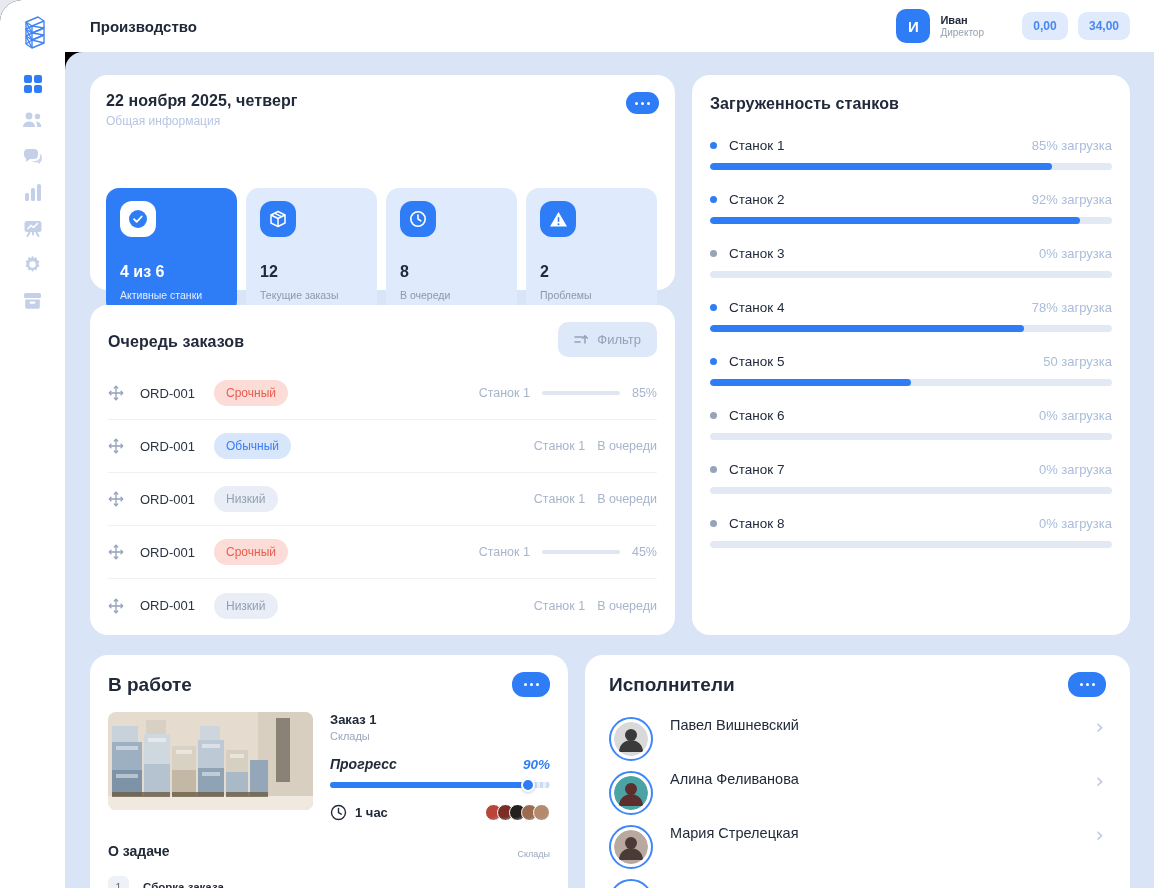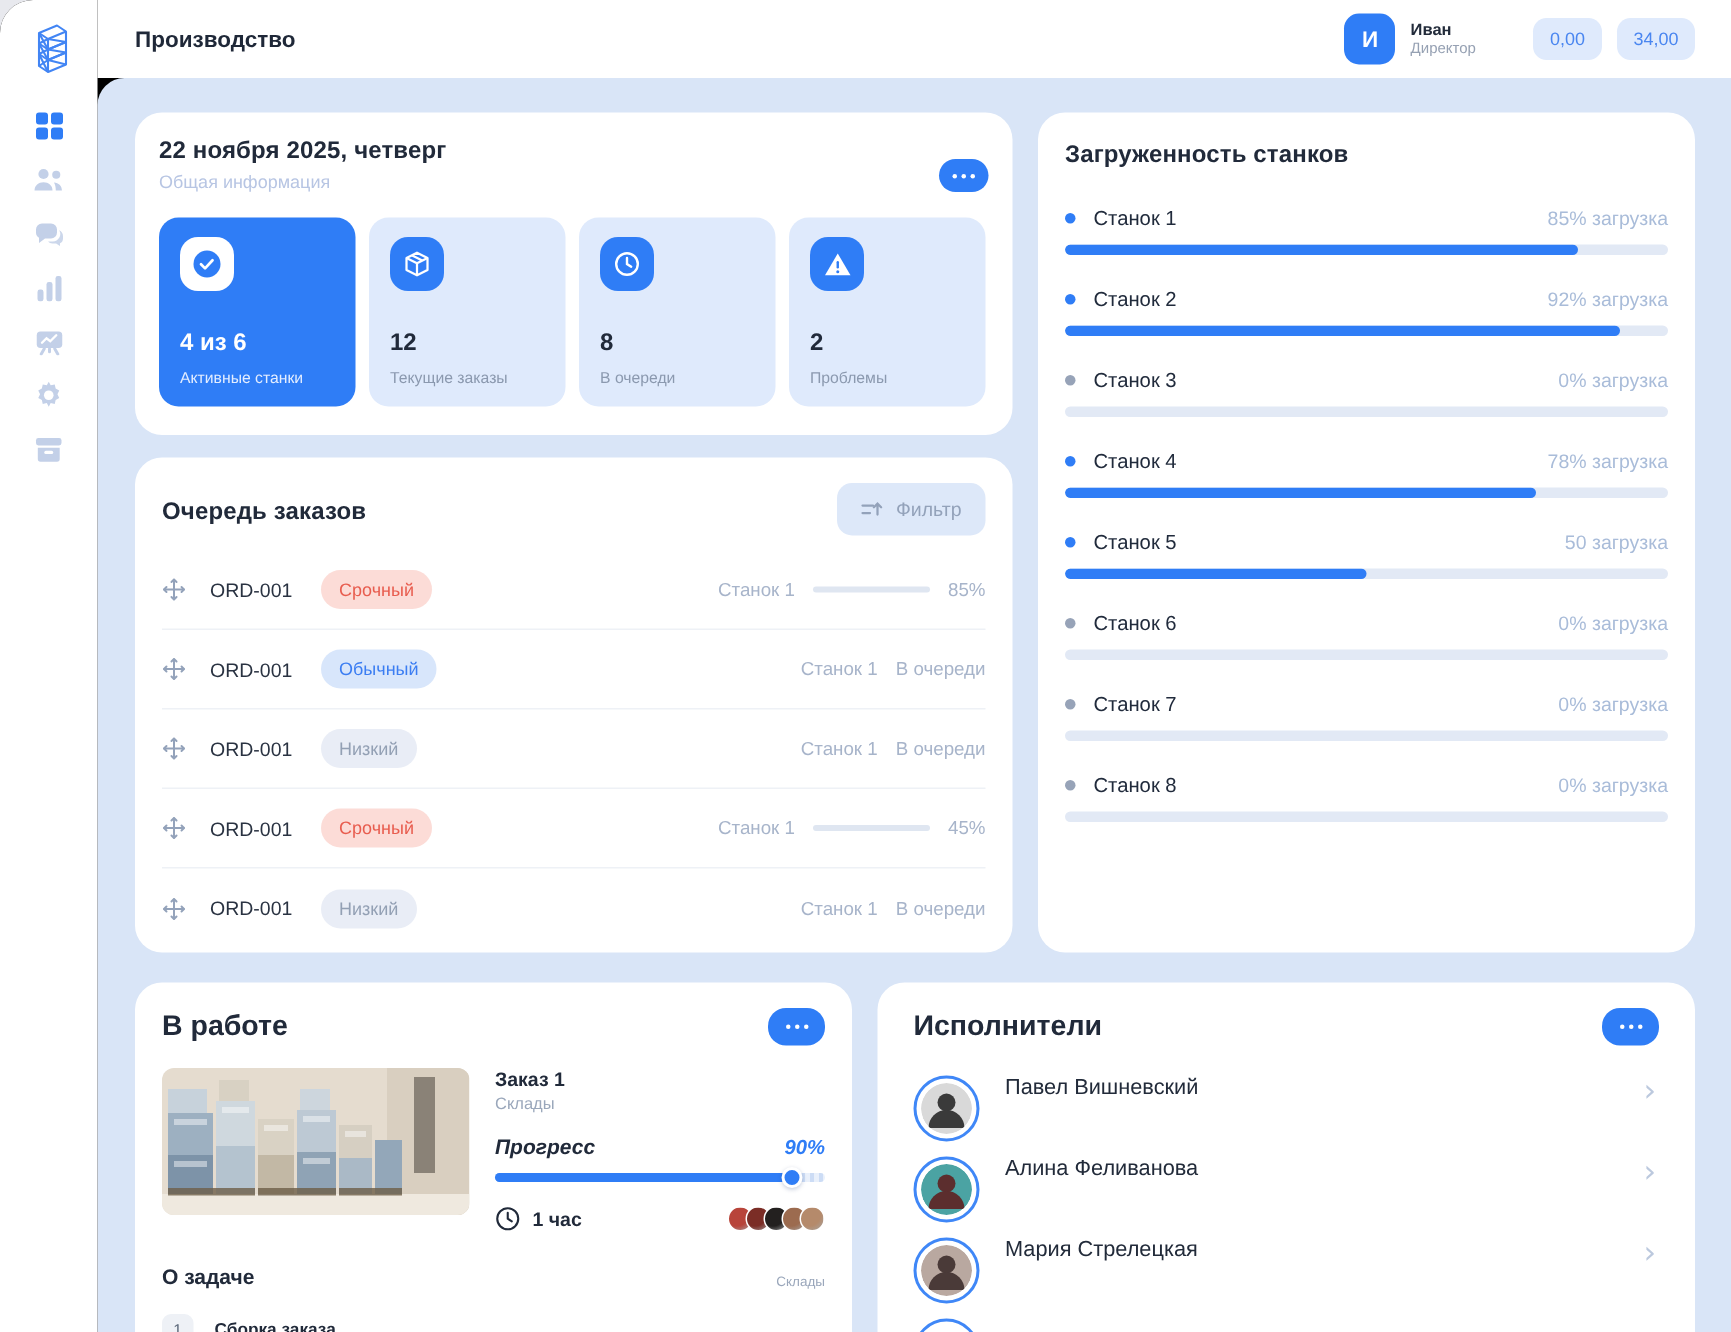--- a/index.html
+++ b/index.html
@@ -11,39 +11,39 @@
   .nav{margin-top:24px;display:flex;flex-direction:column;gap:16px;align-items:center;}
   .nav-item{width:30px;height:20px;display:flex;align-items:center;justify-content:center;cursor:pointer;}
   
   .header{position:absolute;left:65px;top:0;width:1089px;height:52px;background:#fff;z-index:2;display:flex;align-items:center;justify-content:space-between;padding:0 24px 0 25px;}
   .header-title{font-size:15px;font-weight:700;color:#1f2838;}
   .header-right{display:flex;align-items:center;gap:10px;}
   .avatar-sq{width:34px;height:34px;border-radius:10px;background:#2f7df6;color:#fff;font-size:15px;font-weight:700;display:flex;align-items:center;justify-content:center;}
   .user-meta{display:flex;flex-direction:column;line-height:1.15;margin-right:28px;}
   .user-name{font-size:11px;font-weight:700;color:#222b3a;}
   .user-role{font-size:10px;color:#96a1b3;}
-  .hpill{min-width:46px;padding:7px 11px;border-radius:9px;background:#dfeafc;color:#4a86f0;font-size:12px;font-weight:400;text-align:center;}
+  .hpill{min-width:46px;padding:7px 11px;border-radius:9px;background:#dfeafc;color:#4a86f0;font-size:12px;font-weight:700;text-align:center;}
   
   .content{position:absolute;left:65px;top:52px;width:1089px;height:836px;background:#d9e5f7;border-top-left-radius:18px;}
   .card{position:absolute;background:#fff;border-radius:18px;}
   .card-info{left:25px;top:23px;width:585px;height:215px;padding:17px 16px;}
   .card-queue{left:25px;top:253px;width:585px;height:330px;padding:17px 18px;}
   .card-machines{left:627px;top:23px;width:438px;height:560px;padding:20px 18px;}
   .card-work{left:25px;top:603px;width:478px;height:300px;padding:17px 18px;}
   .card-exec{left:520px;top:603px;width:545px;height:300px;padding:17px 24px;}
-  .card-h{display:flex;align-items:flex-end;justify-content:space-between;}
+  .card-h{display:flex;align-items:flex-start;justify-content:space-between;}
   .title-lg{font-size:16px;font-weight:700;color:#212a3a;letter-spacing:.1px;}
   .title-xl{font-size:19px;font-weight:700;color:#212a3a;}
   .subtitle{font-size:12px;color:#b7c5e3;margin-top:4px;}
   .dots-btn{border:none;cursor:pointer;background:#2f7df6;border-radius:12px;width:33px;height:22px;display:flex;align-items:center;justify-content:center;gap:3px;}
   .dots-btn.big{width:38px;height:25px;}
   .dots-btn i{width:3px;height:3px;border-radius:50%;background:#fff;display:block;}
   
   .tiles{display:flex;gap:9px;margin-top:17px;}
-  .tile{width:131px;height:126px;border-radius:13px;background:#dfeafc;padding:13px 14px;position:relative;cursor:pointer;}
+  .tile{width:131px;height:126px;border-radius:13px;background:#dfeafc;padding:13px 14px;position:relative;cursor:pointer;margin-top:43px;}
   .tile.active{background:#2f7df6;}
   .tile-ic{width:36px;height:36px;border-radius:12px;background:#2f7df6;display:flex;align-items:center;justify-content:center;}
   .tile.active .tile-ic{background:#fff;}
   .tile-val{position:absolute;left:14px;bottom:33px;font-size:16px;font-weight:700;color:#212a3a;}
   .tile-lab{position:absolute;left:14px;bottom:13px;font-size:10.5px;color:#8b99af;white-space:nowrap;}
   .tile.active .tile-val{color:#fff;}
   .tile.active .tile-lab{color:#e3edff;}
   
   .filter-btn{border:none;cursor:pointer;display:flex;align-items:center;gap:8px;background:#dde8f9;border-radius:10px;padding:10px 16px;color:#93a2ba;font-size:13px;font-family:inherit;}
   .q-rows{margin-top:10px;}

